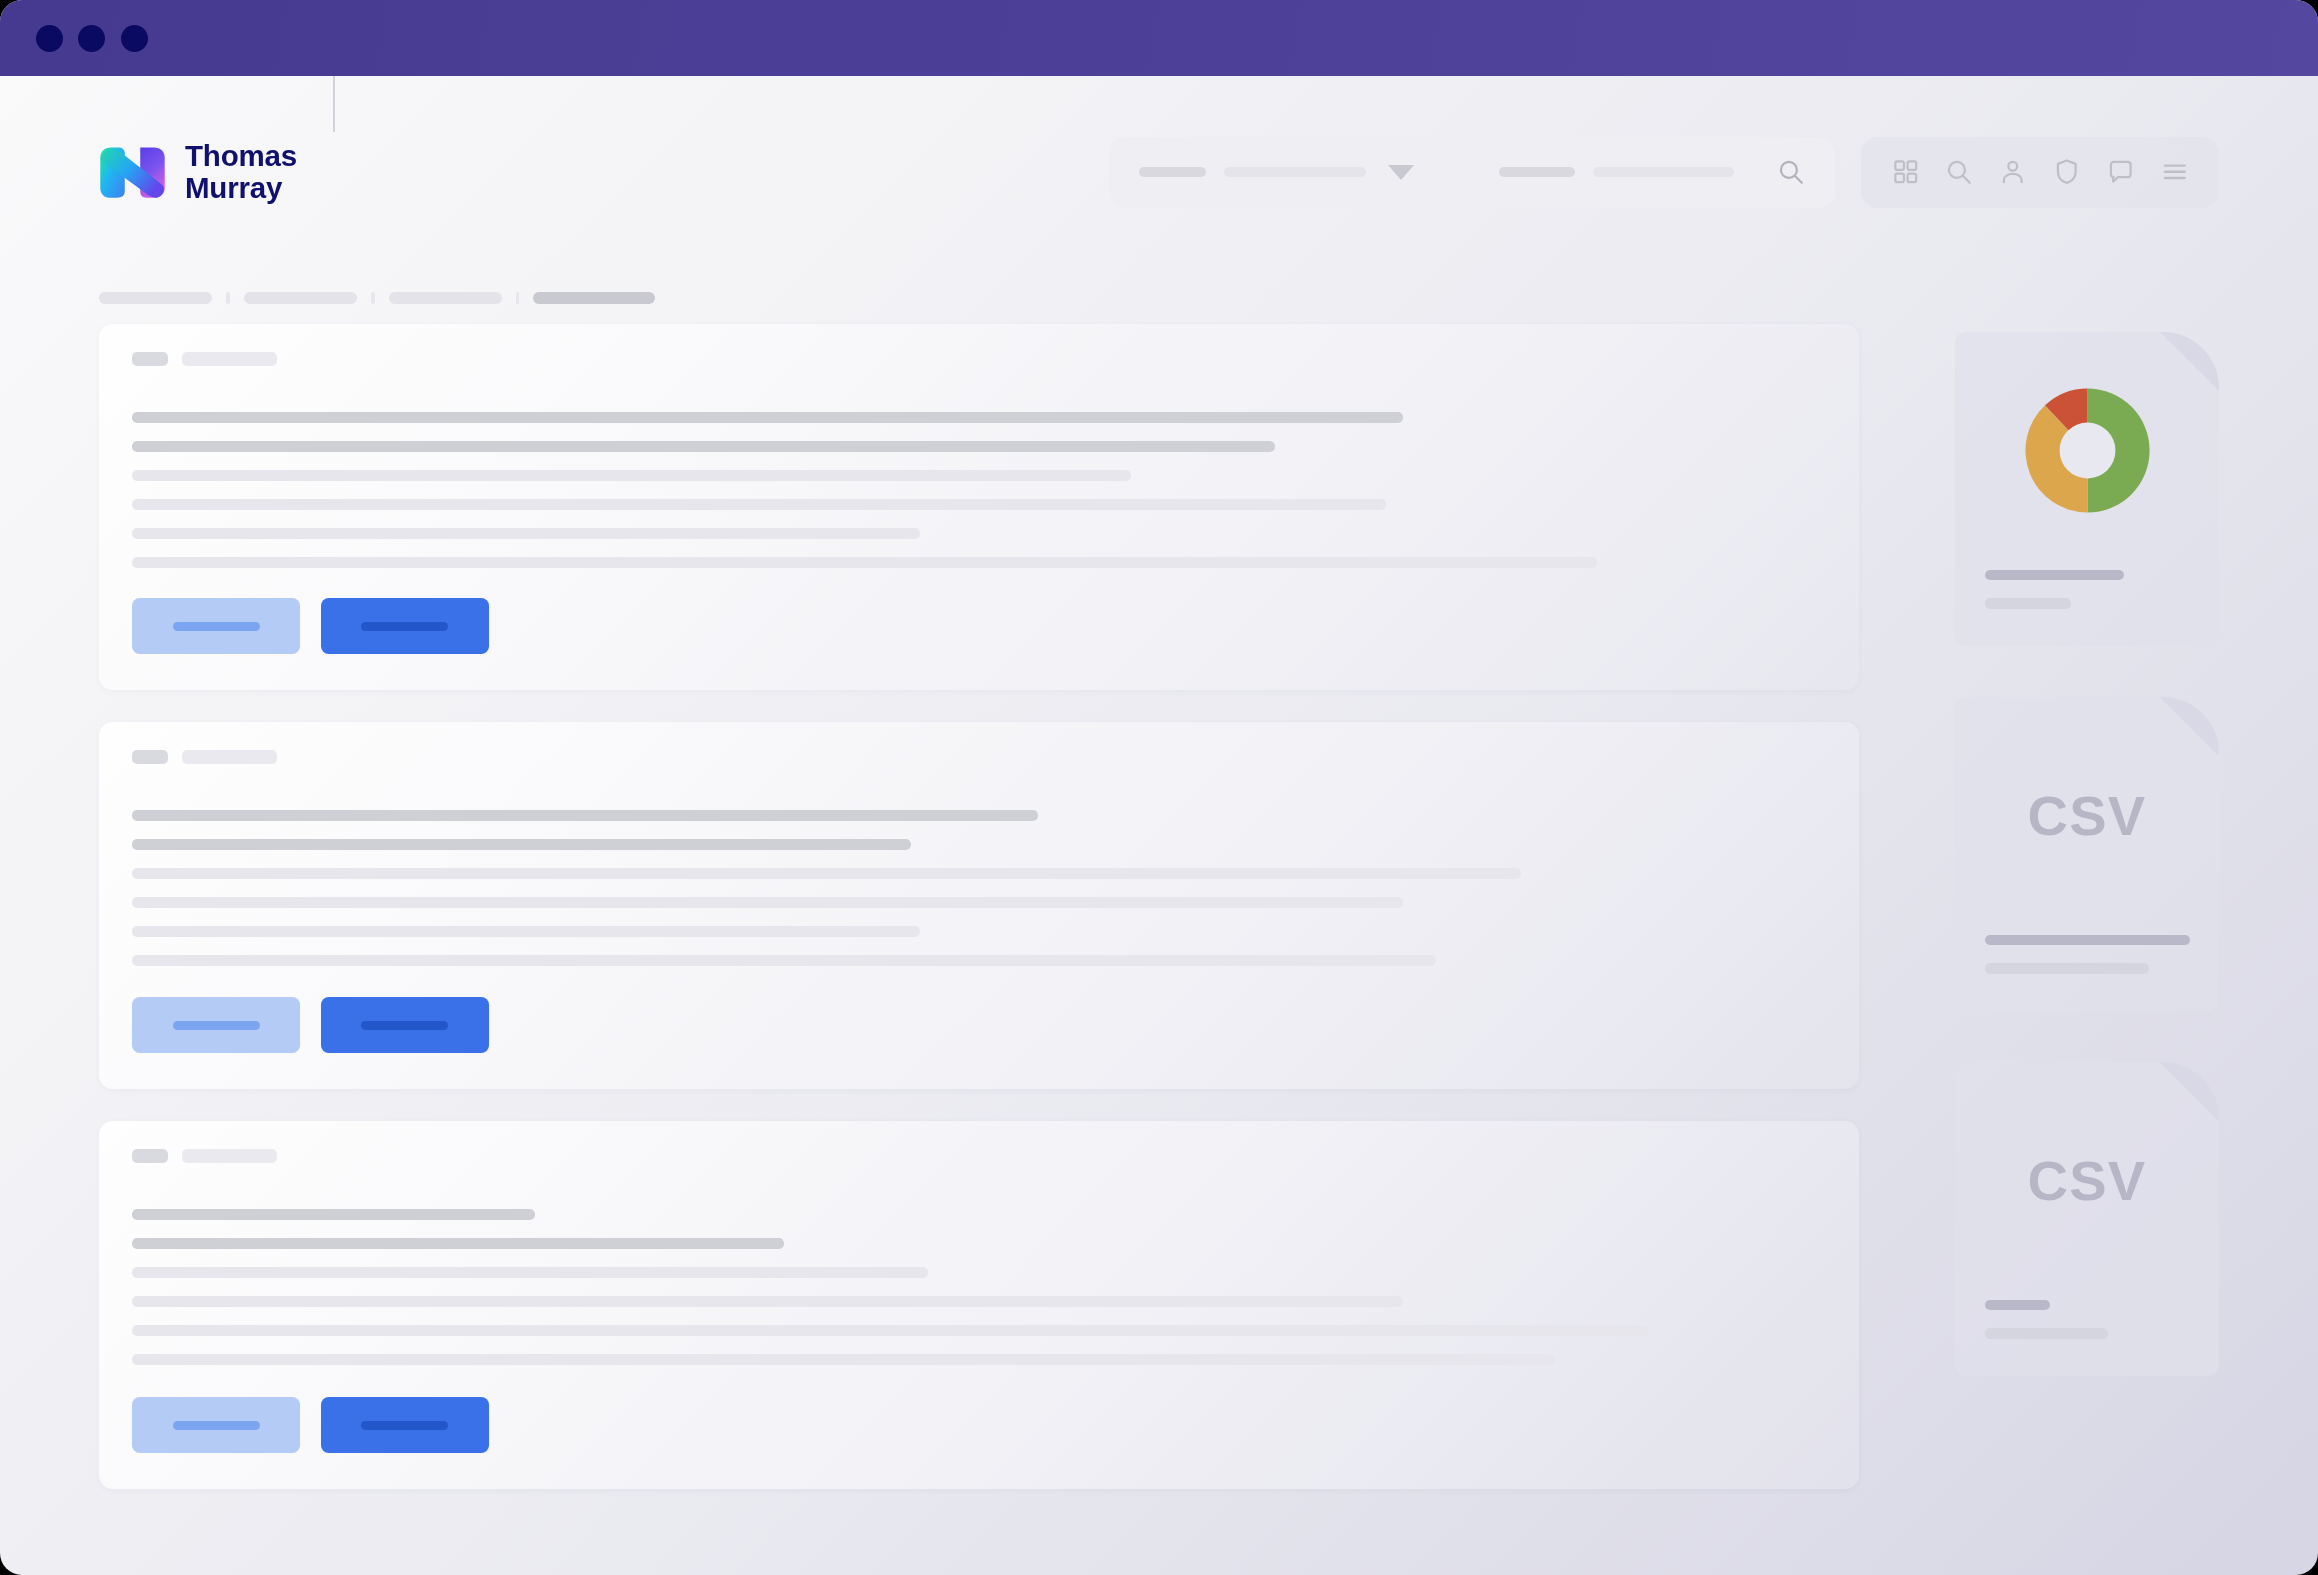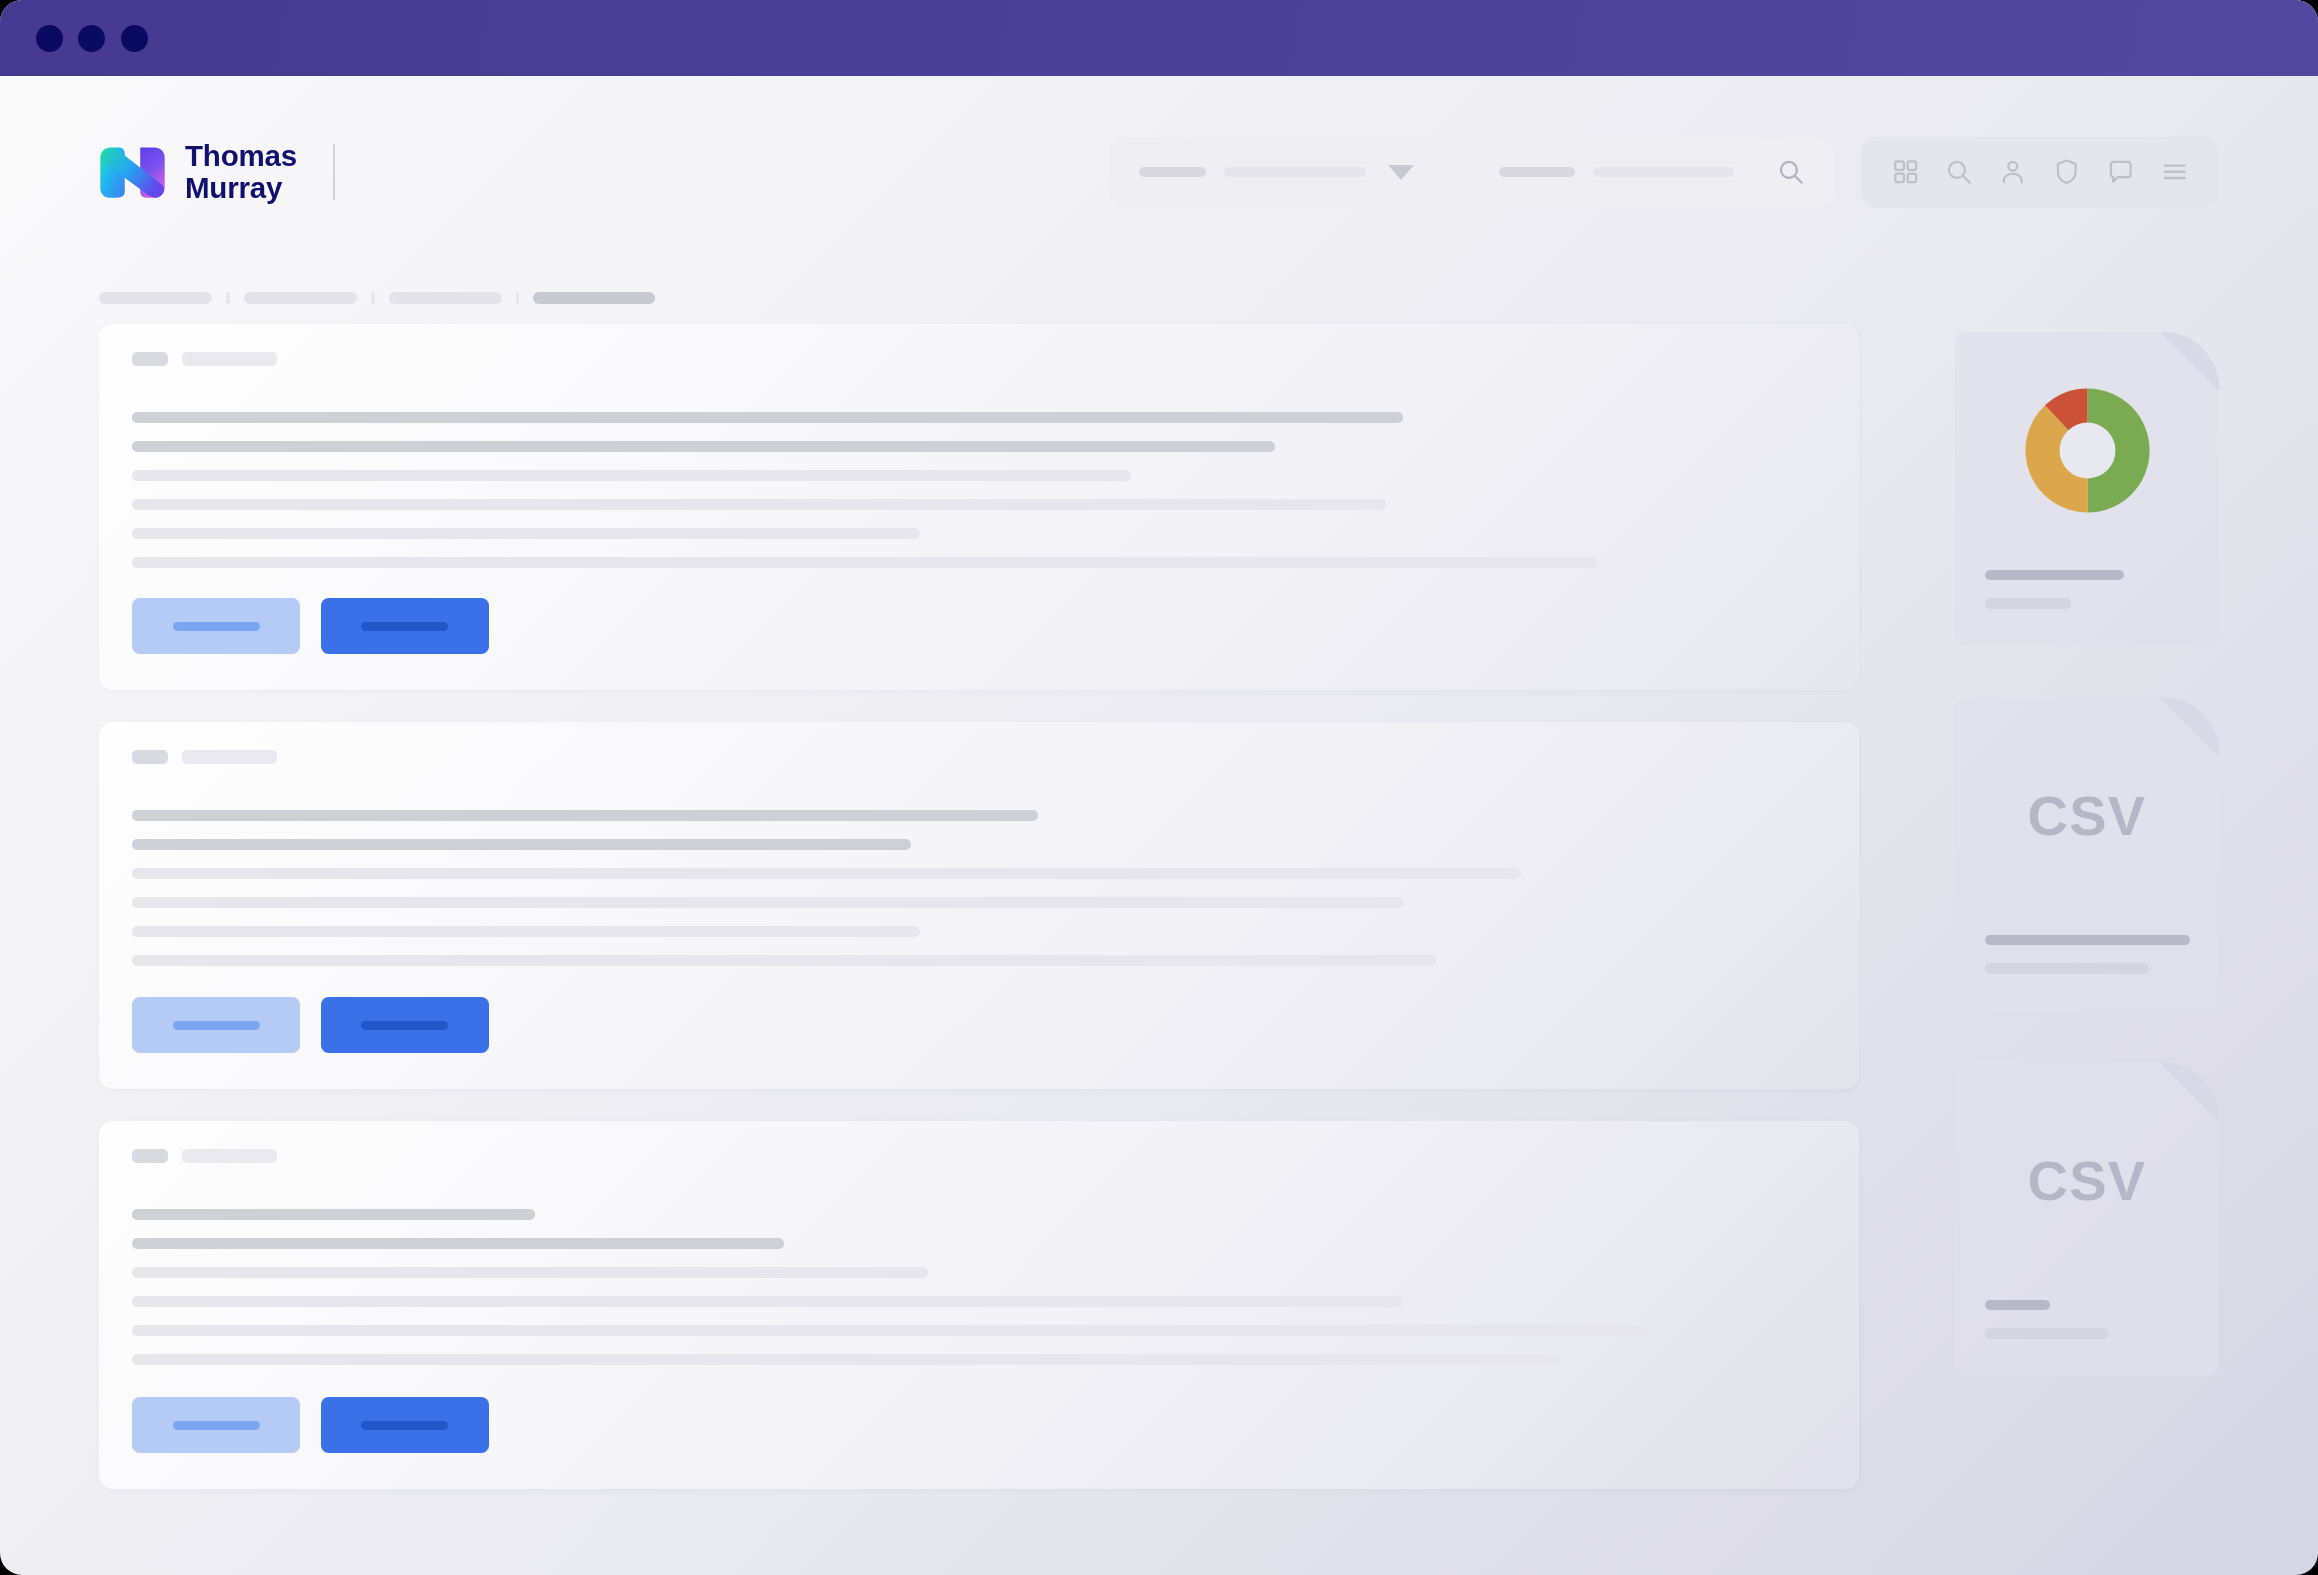--- a/index.html
+++ b/index.html
@@ -37,21 +37,20 @@
     background: #0a0a63;
     margin-right: 15.4px;
   }
 
   
   #header {
     position: absolute;
     top: 76px; left: 0; right: 0;
     height: 192px;
     display: flex;
-    align-items: center;
     padding: 0 99px 0 99px;
   }
 
   #brand { display: flex; align-items: center; flex: 0 0 auto; }
 
   .logo-mark {
     width: 67px; height: 53px;
     position: relative;
     margin-right: 19px;
     flex: 0 0 auto;

